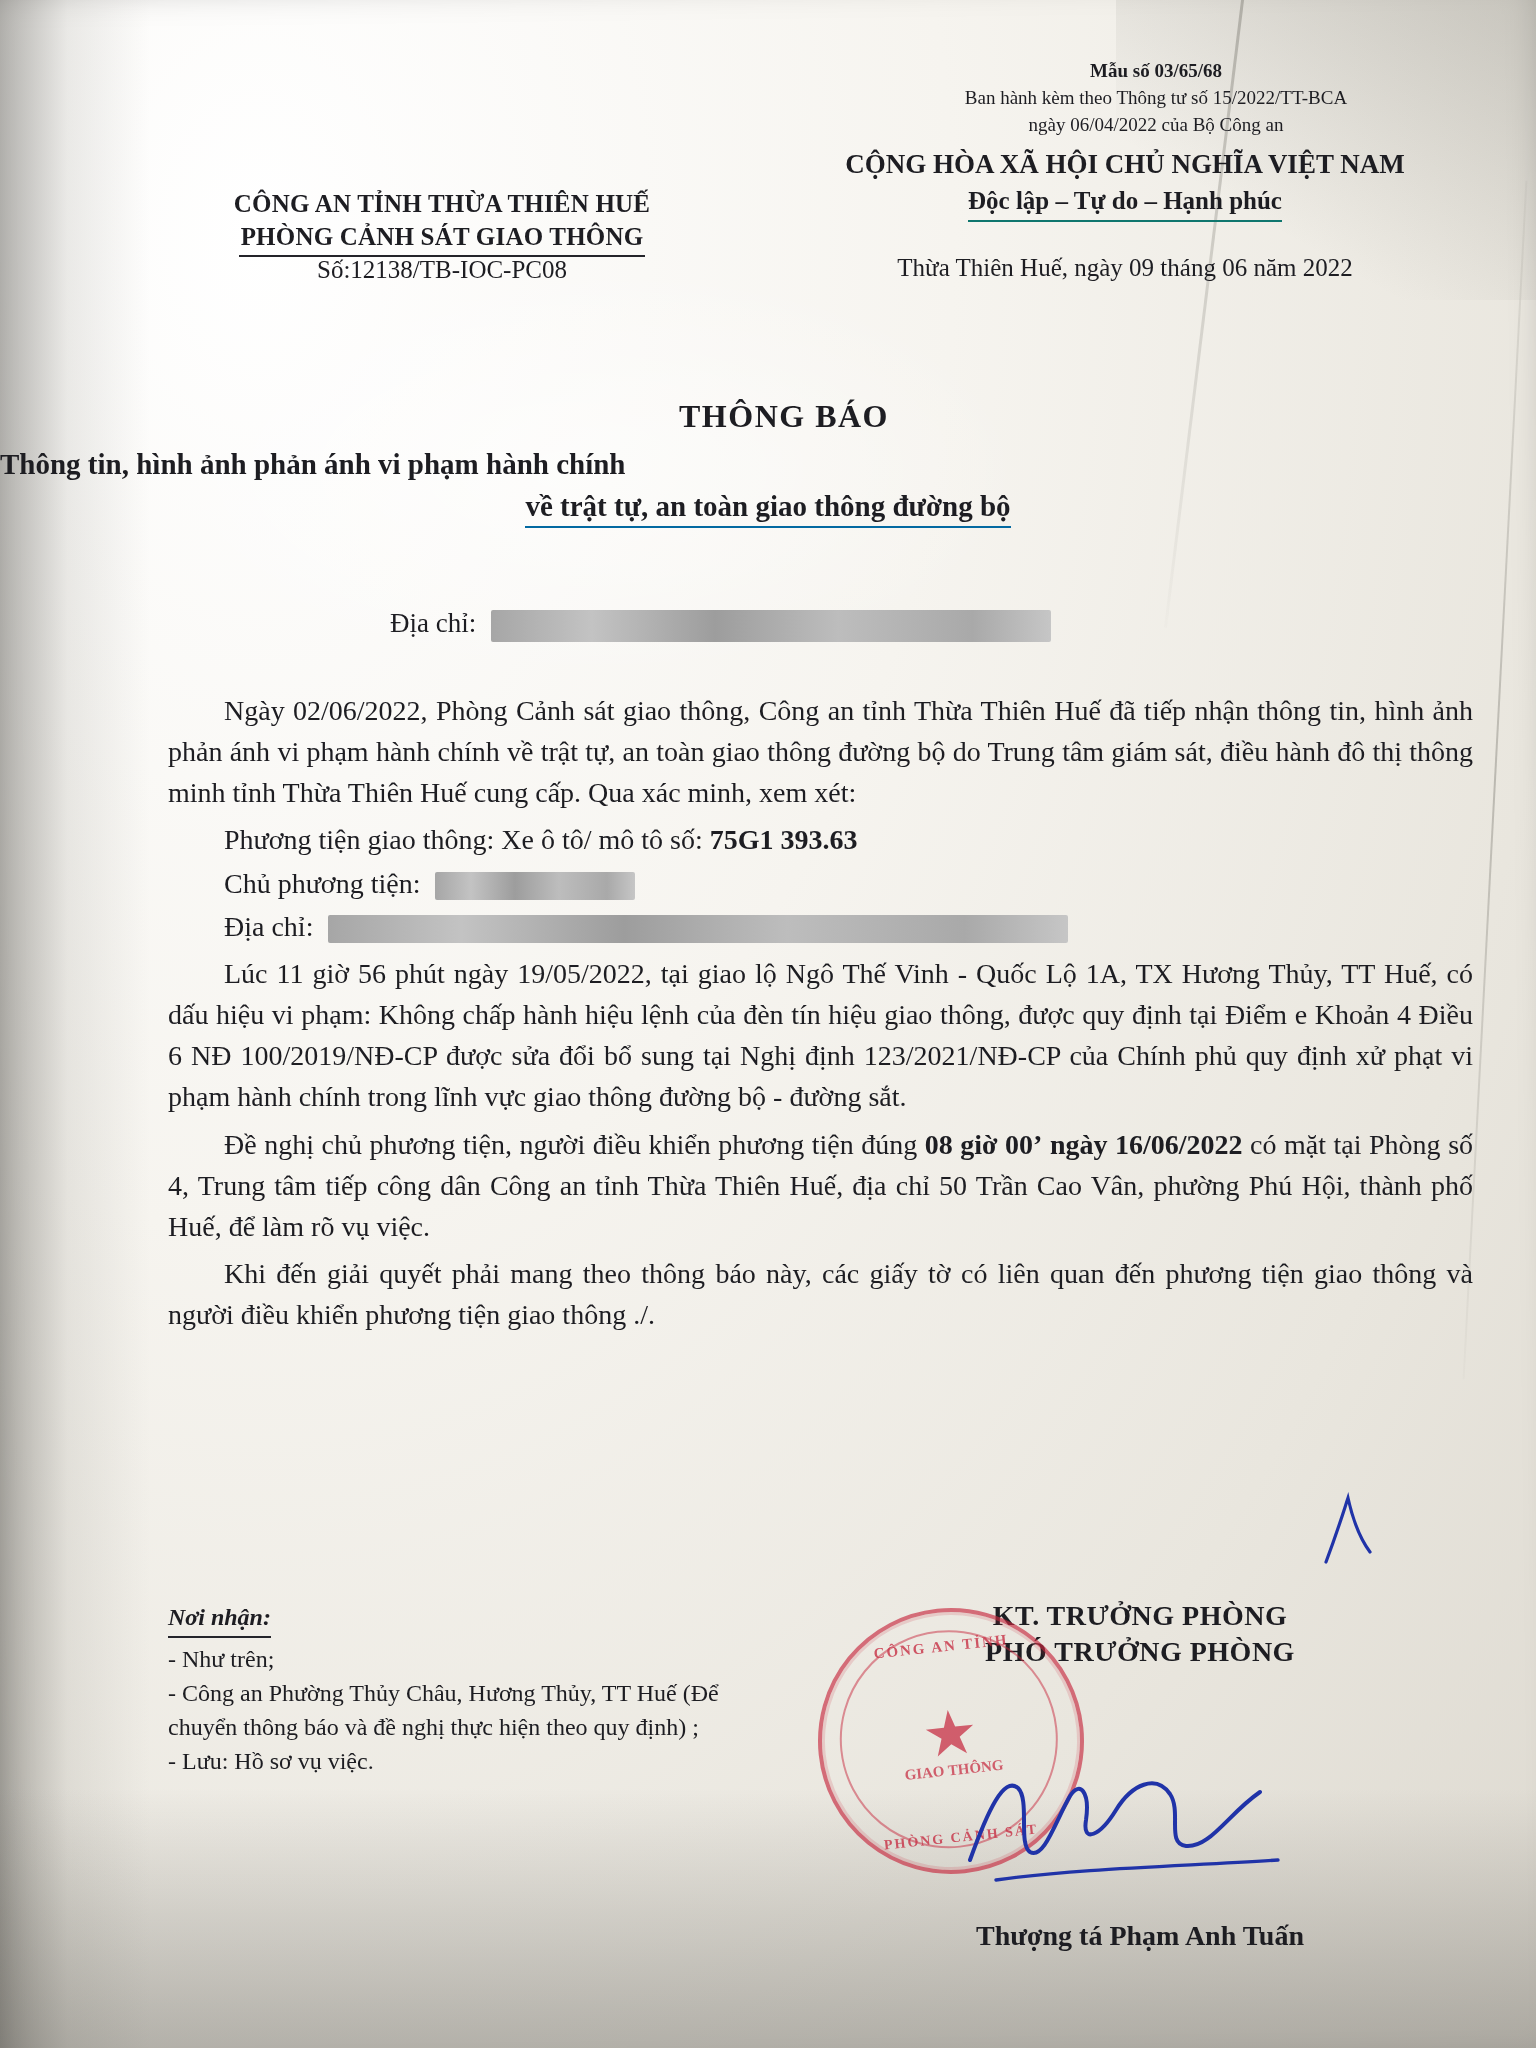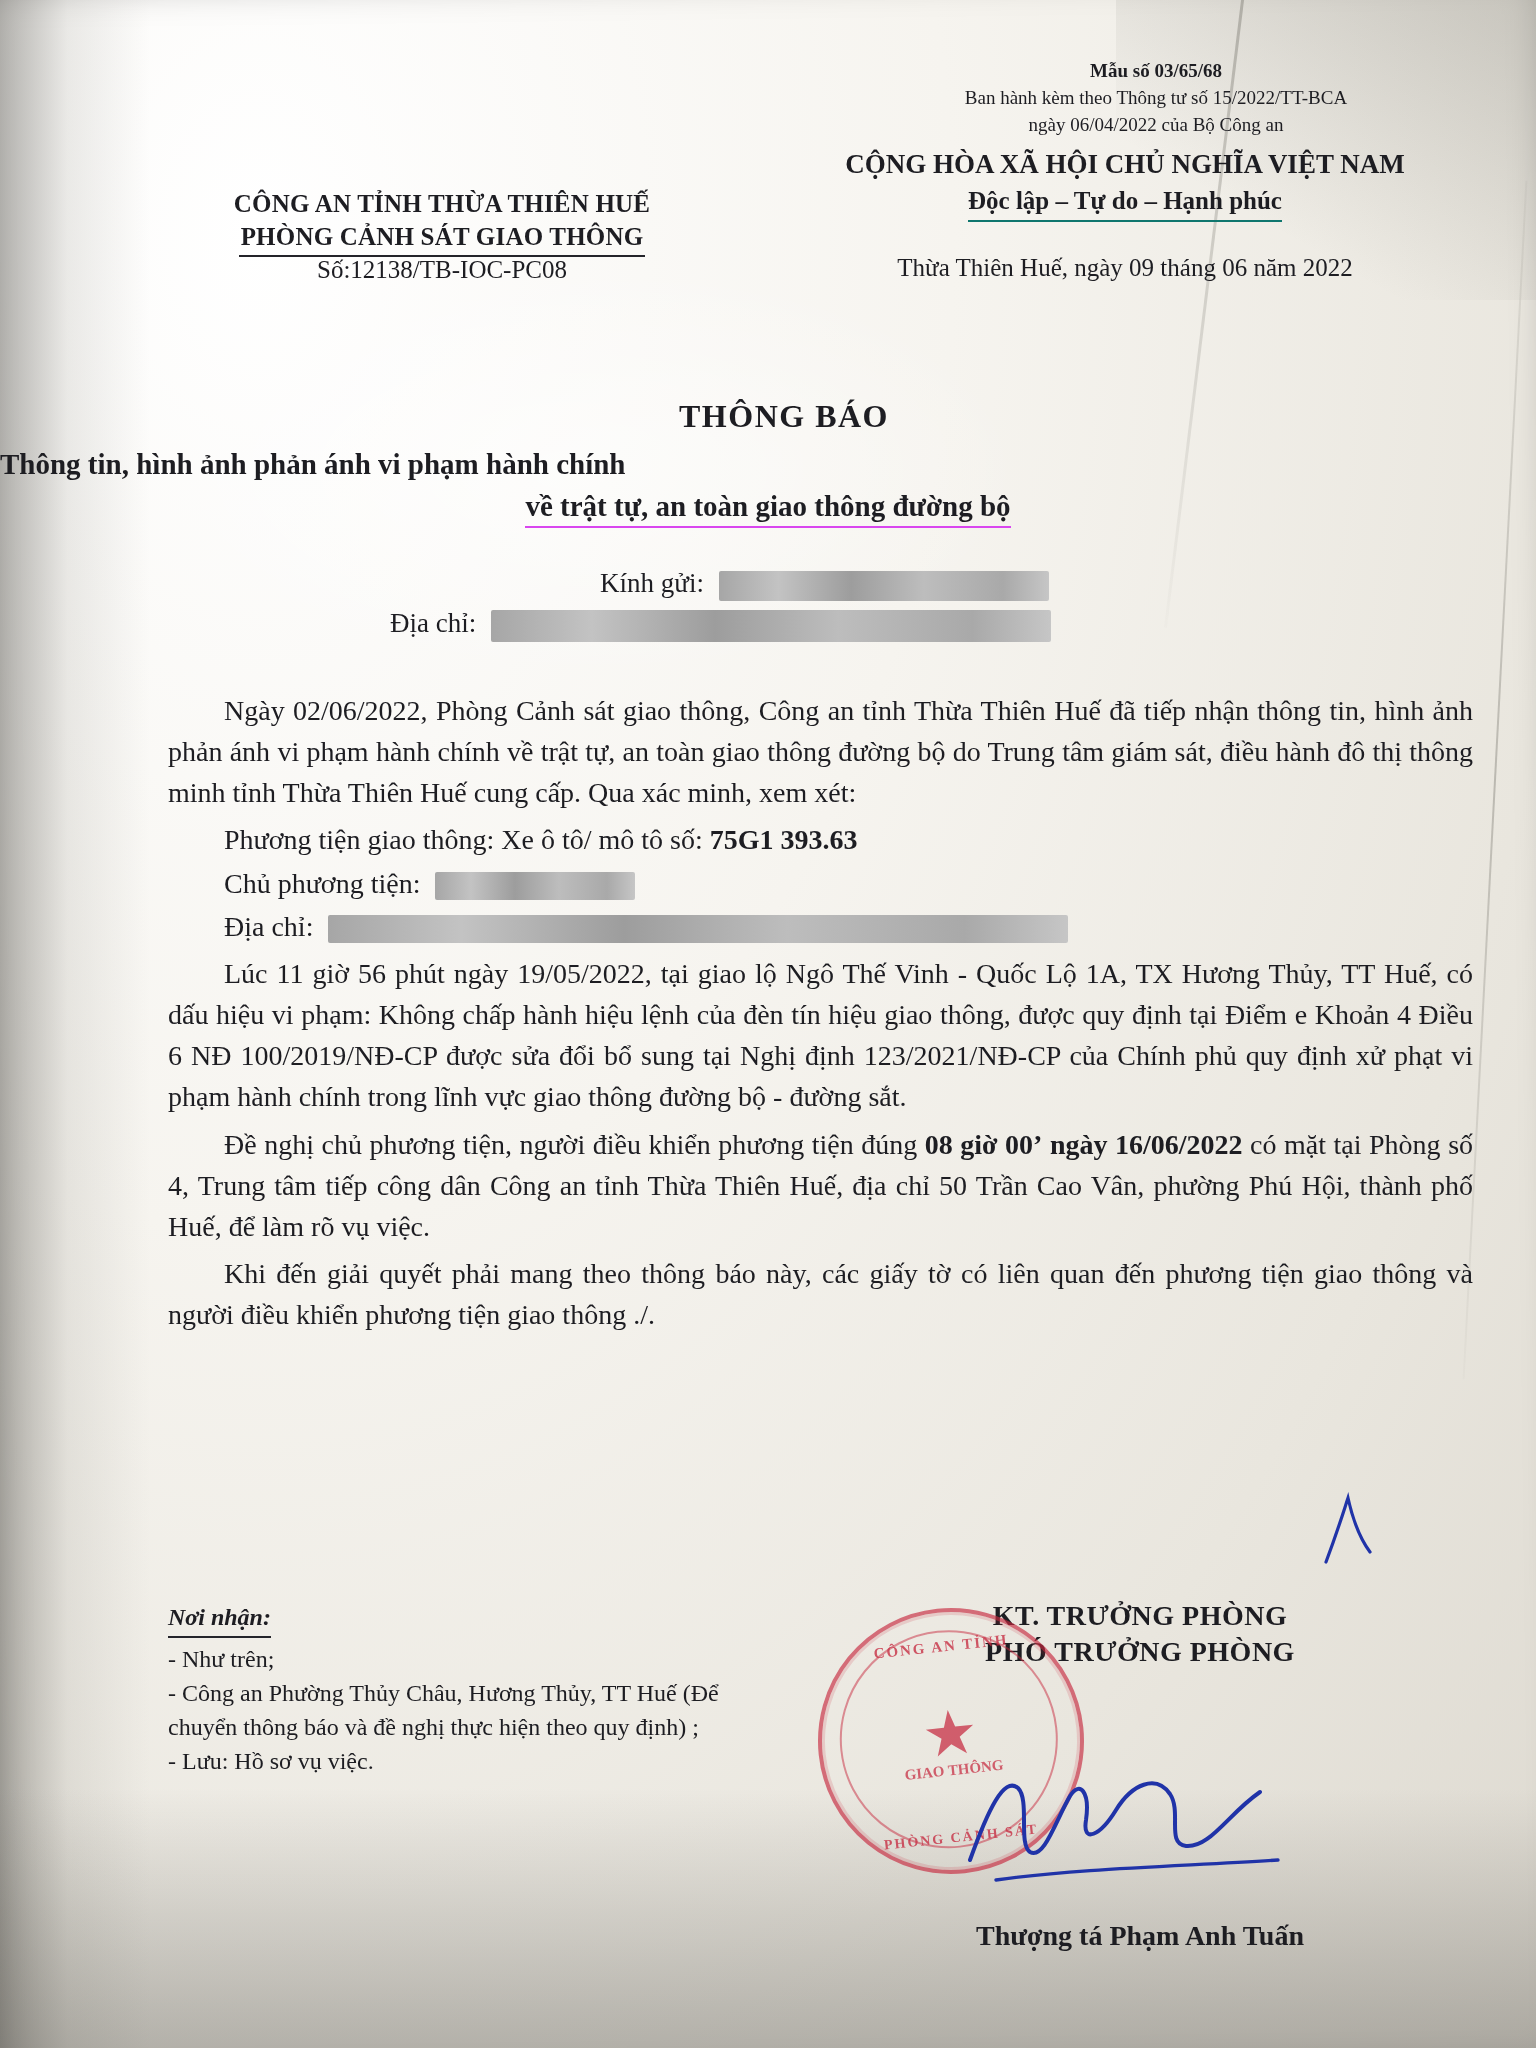--- a/index.html
+++ b/index.html
@@ -156,21 +156,21 @@
   .title-sub2 {
     position: absolute;
     top: 490px;
     left: 0; width: 1536px;
     text-align: center;
     font-size: 29px;
     font-weight: bold;
   }
   .title-sub2 .ul2 {
     display: inline-block;
-    border-bottom: 2px solid #d946ef;
+    border-bottom: 2px solid #0369a1;
     padding-bottom: 3px;
   }
 
   
   .kinhgui {
     position: absolute;
     top: 568px;
     left: 600px;
     font-size: 27px;
   }
@@ -344,24 +344,20 @@
 
       <div class="place-date">Thừa Thiên Huế, ngày 09 tháng 06 năm 2022</div>
     </div>
 
     <div class="title-main">THÔNG BÁO</div>
     <div class="title-sub1">Thông tin, hình ảnh phản ánh vi phạm hành chính</div>
     <div class="title-sub2">
       <span class="ul2">về trật tự, an toàn giao thông đường bộ</span>
     </div>
 
-    <div class="kinhgui">
-      <span>Kính gửi:</span>
-      <span class="redact" style="width:330px;height:30px;margin-left:8px;"></span>
-    </div>
 
     <div class="diachi1">
       <span>Địa chỉ:</span>
       <span class="redact" style="width:560px;height:32px;margin-left:8px;"></span>
     </div>
 
     <div class="body">
       <p class="indent">Ngày 02/06/2022, Phòng Cảnh sát giao thông, Công an tỉnh Thừa Thiên Huế đã tiếp nhận thông tin, hình ảnh phản ánh vi phạm hành chính về trật tự, an toàn giao thông đường bộ do Trung tâm giám sát, điều hành đô thị thông minh tỉnh Thừa Thiên Huế cung cấp. Qua xác minh, xem xét:</p>
 
       <p style="text-indent:56px;margin-top:6px;">

